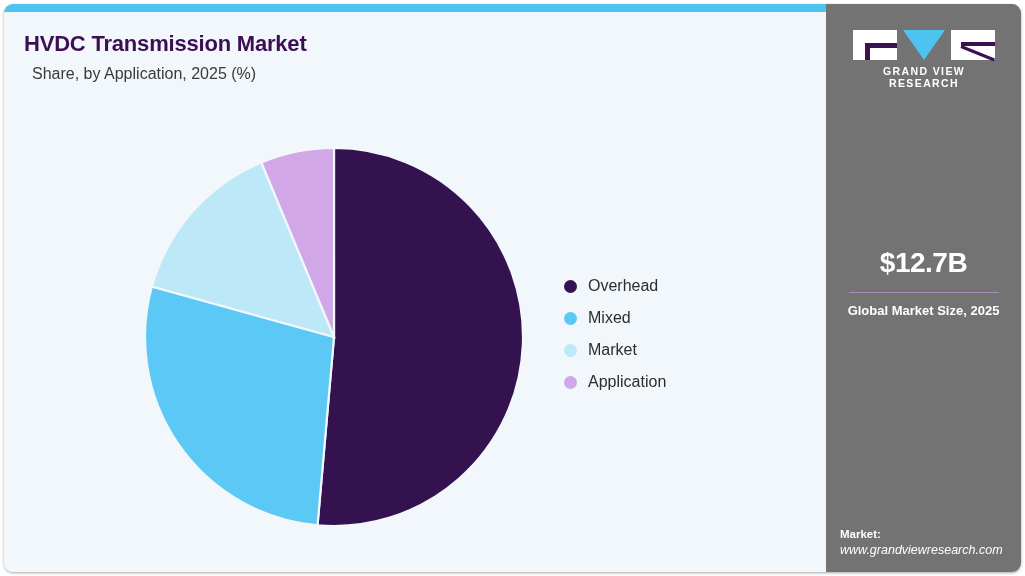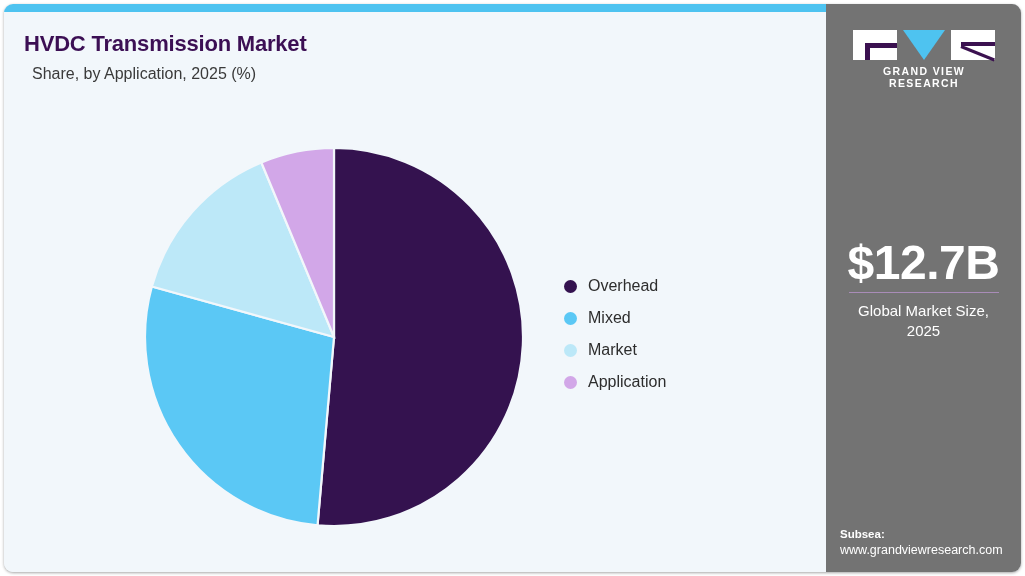--- a/index.html
+++ b/index.html
@@ -37,27 +37,27 @@
       border-left:21px solid transparent;border-right:21px solid transparent;
       border-top:30px solid #4ec3f0;}
   #lr{left:98px;width:44px;}
   #lr-cut{position:absolute;left:108px;top:15px;width:36px;height:3px;background:#3b1150;
           transform:rotate(22deg);transform-origin:left center;}
   #lr-cut2{position:absolute;left:108px;top:12px;width:34px;height:4px;background:#3b1150;}
   #logo-text{position:absolute;left:0;top:35px;width:142px;text-align:center;
              font-size:10.5px;font-weight:bold;color:#ffffff;letter-spacing:1.4px;}
 
   #stat{position:absolute;left:0;top:236px;width:195px;text-align:center;}
-  #stat-value{font-size:48px;font-weight:bold;color:#ffffff;line-height:46px;letter-spacing:-.5px;}
+  #stat-value{font-size:28px;font-weight:bold;color:#ffffff;line-height:46px;letter-spacing:-.5px;}
   #stat-rule{width:150px;height:1px;background:#a98cb8;margin:6px auto 8px auto;}
-  #stat-label{font-size:15px;color:#ffffff;line-height:20px;padding:0 16px;}
+  #stat-label{font-size:13px;color:#ffffff;line-height:20px;padding:0 16px;font-weight:bold;}
 
   #source{position:absolute;left:14px;bottom:14px;width:180px;color:#ffffff;}
   #source-title{font-size:11.5px;font-weight:bold;line-height:16px;}
-  #source-url{font-size:12.5px;line-height:16px;}
+  #source-url{font-size:12.5px;line-height:16px;font-style:italic;}
 </style>
 </head>
 <body>
 
 <div id="card">
 
   <div id="topbar"></div>
 
   <div id="left">
     <div id="title">HVDC Transmission Market</div>
@@ -109,18 +109,18 @@
       <div id="logo-text">GRAND VIEW RESEARCH</div>
     </div>
 
     <div id="stat">
       <div id="stat-value">$12.7B</div>
       <div id="stat-rule"></div>
       <div id="stat-label">Global Market Size, 2025</div>
     </div>
 
     <div id="source">
-      <div id="source-title">Subsea:</div>
+      <div id="source-title">Market:</div>
       <div id="source-url">www.grandviewresearch.com</div>
     </div>
 
   </div>
 </div>
 
 </body></html>

